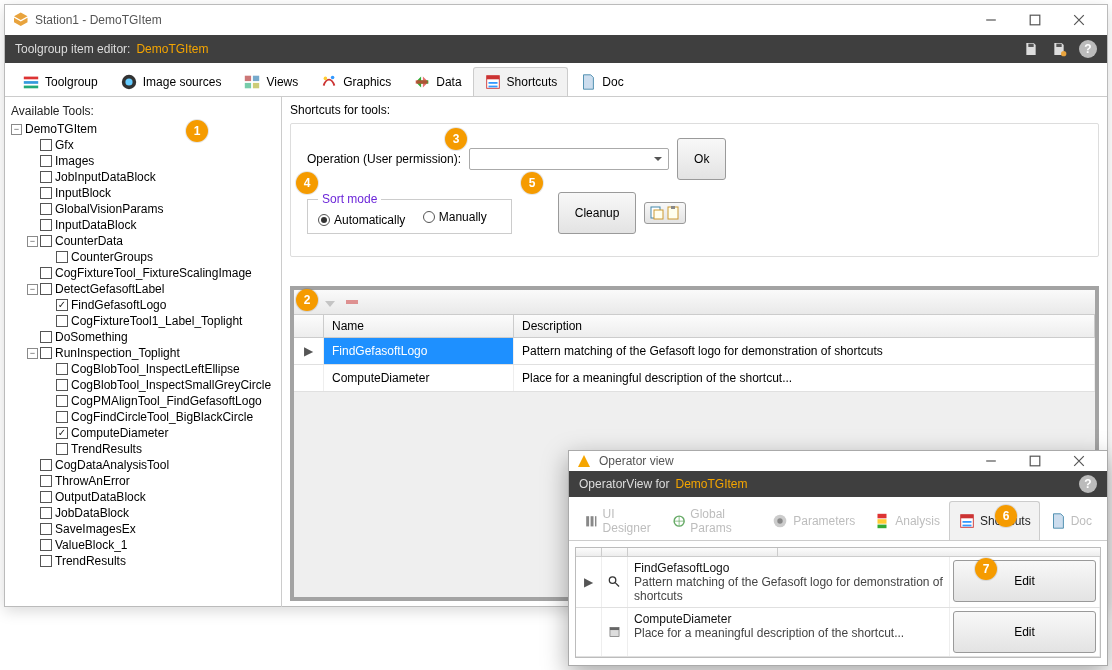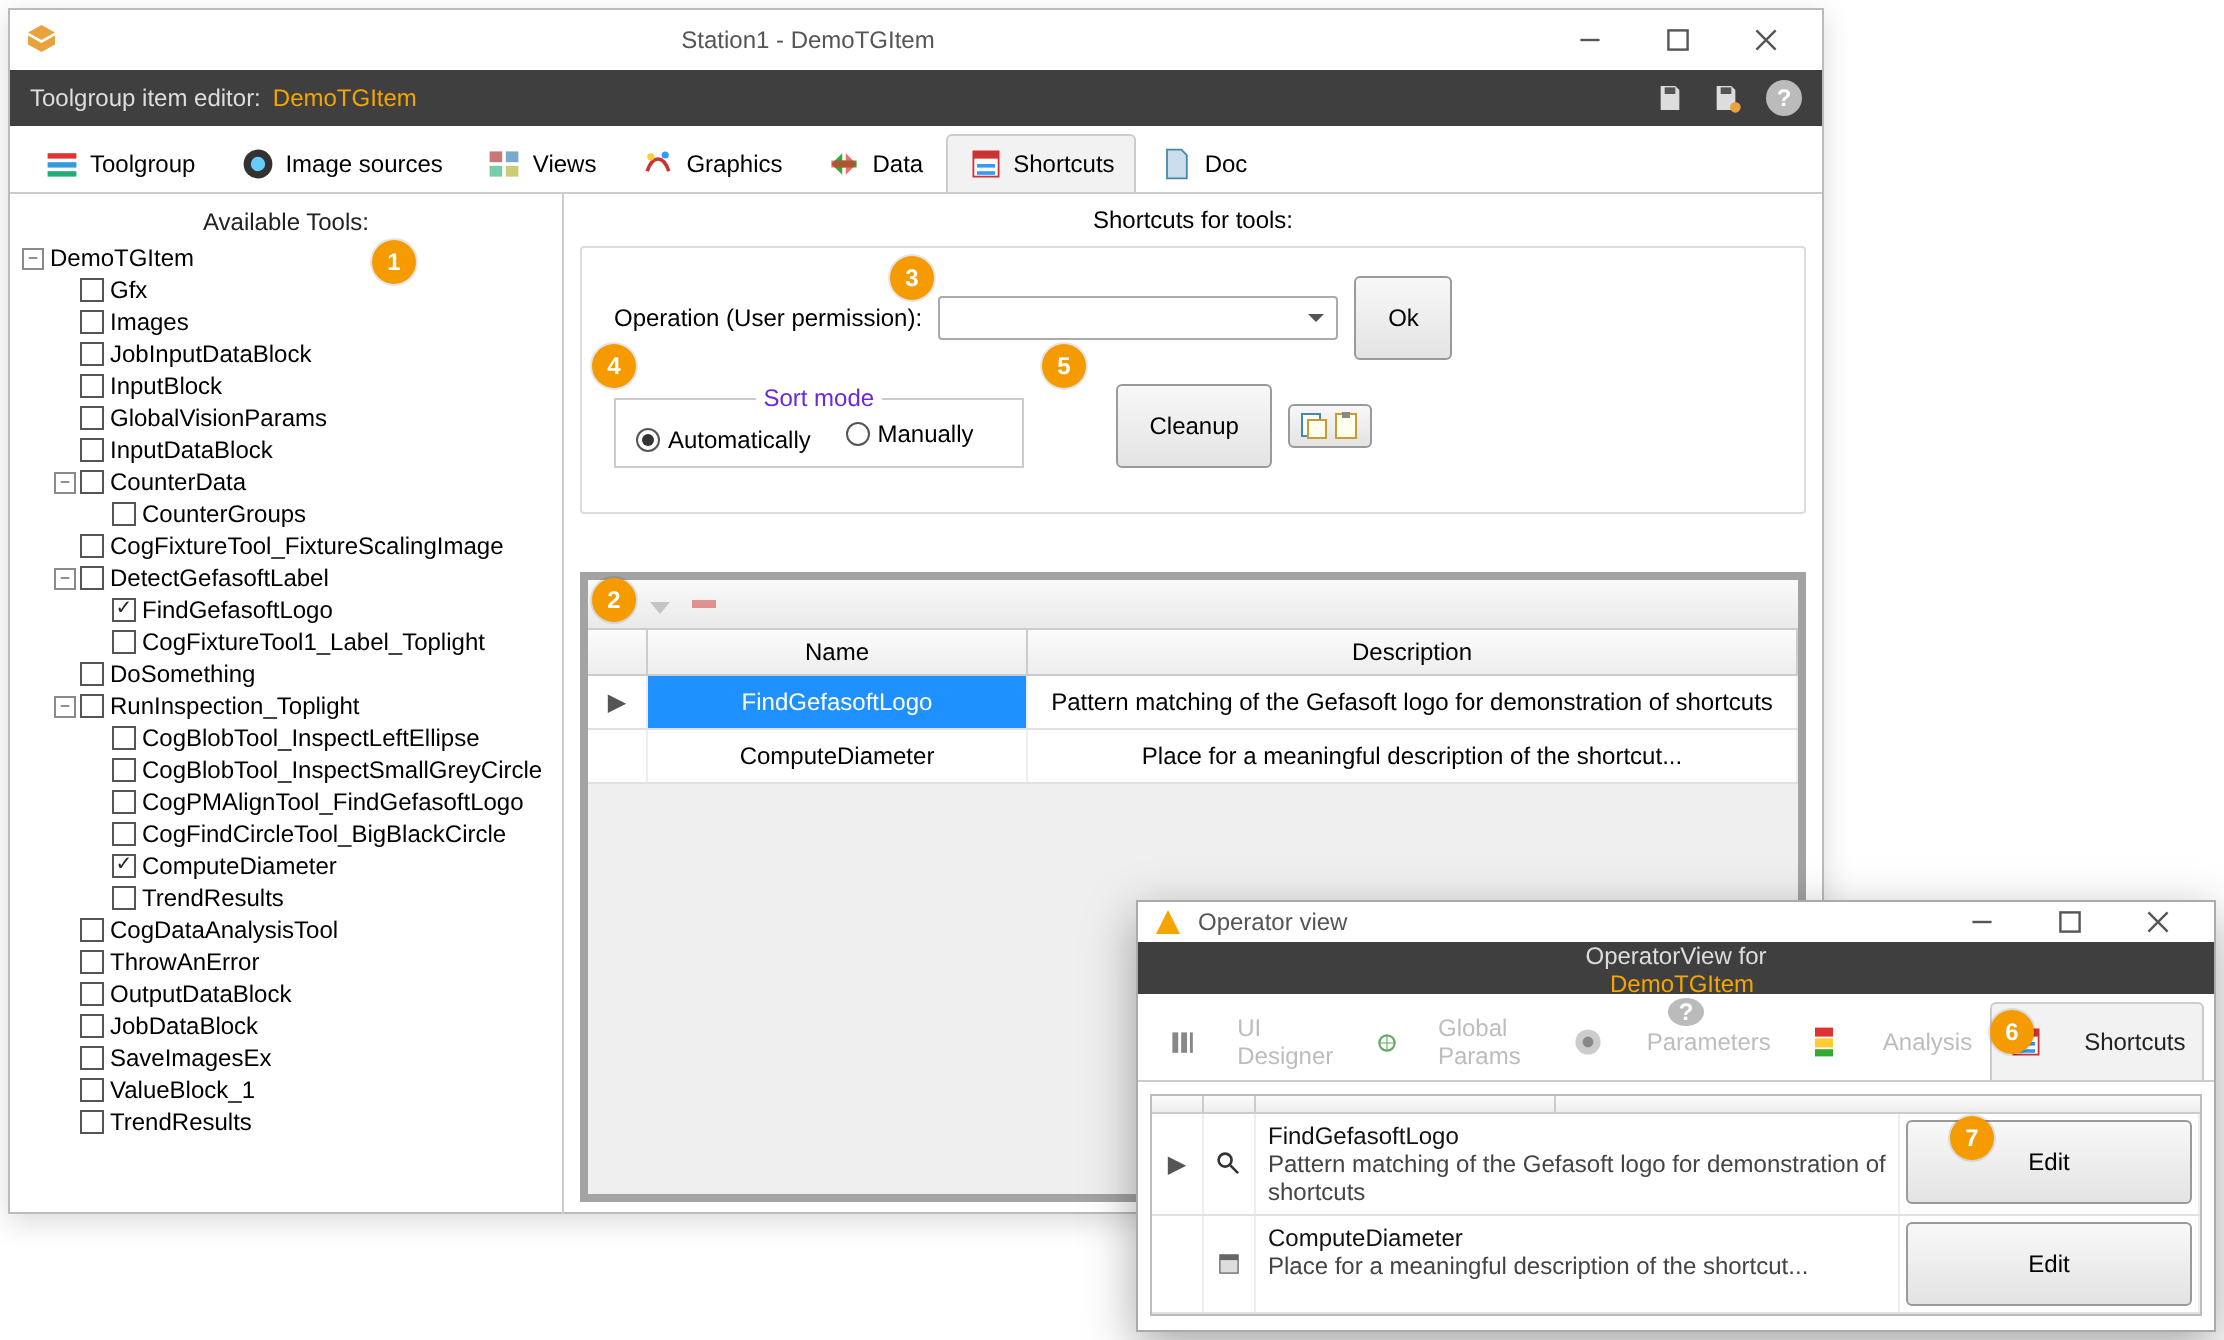--- a/index.html
+++ b/index.html
@@ -1,23 +1,22 @@
 <!DOCTYPE html>
 <html><head>
 <meta charset="utf-8">
 <style>
   * { box-sizing: border-box; font-family: "Segoe UI", Tahoma, sans-serif; font-size: 12px; }
   body { margin: 0; background: #fff; width: 1112px; height: 670px; position: relative; }
 
   
   .win1 {
-    position: absolute; left: 4px; top: 4px; width: 908px; height: 603px;
+    position: absolute; left: 4px; top: 4px; width: 1104px; height: 603px;
     border: 1px solid #bbb; background: #fff;
     box-shadow: 0 4px 14px rgba(0,0,0,0.15);
-    text-align: center;
   }
   .titlebar { height: 30px; display: flex; align-items: center; padding: 0 6px; }
   .titlebar .ico { width: 18px; height: 18px; margin-right: 6px; display:flex;align-items:center;justify-content:center;}
   .titlebar .title { color: #555; flex: 1; }
   .winbtns { display:flex; }
   .winbtn { width: 44px; height: 30px; display:flex;align-items:center;justify-content:center;color:#555; }
   .winbtn svg{width:12px;height:12px;}
 
   .header {
     background: #3f3f3f; color: #fff; height: 28px; display:flex; align-items:center;
@@ -94,23 +93,23 @@
     z-index:50;
   }
 
   
   .win2 {
     position:absolute; left:568px; top:450px; width:540px; height:216px;
     border:1px solid #aaa; background:#fff;
     box-shadow:0 8px 24px rgba(0,0,0,.35);
   }
   .win2 .titlebar{height:20px;}
-  .win2 .header { height:26px;flex-direction:column; }
+  .win2 .header { height:26px; }
   .tabs2 { display:flex; border-bottom:1px solid #ccc; padding:4px 6px 0 6px;}
-  .tab2 { display:flex;align-items:center;gap:20px;padding:5px 8px;border:1px solid transparent;border-bottom:none;border-radius:3px 3px 0 0;}
+  .tab2 { display:flex;align-items:center;gap:4px;padding:5px 8px;border:1px solid transparent;border-bottom:none;border-radius:3px 3px 0 0;}
   .tab2 .lbl{ color:#bdbdbd; }
   .tab2.active{ background:#f2f2f2;border-color:#ccc;}
   .tab2.active .lbl{ color:#222;}
   .tab2 .ticon{width:18px;height:18px;display:flex;align-items:center;justify-content:center;}
 
   .opgrid { border:1px solid #bcbcbc; margin:6px;}
   .opgrid .ghead{display:flex;background:linear-gradient(#fcfcfc,#ededed);border-bottom:1px solid #ccc;}
   .opgrid .oh{padding:4px 8px;border-right:1px solid #ccc;}
   .oh.o0{width:26px;} .oh.o1{width:26px;} .oh.o2{flex:1;} .oh.o3{width:150px;}
   .orow{display:flex;border-bottom:1px solid #e0e0e0;}

